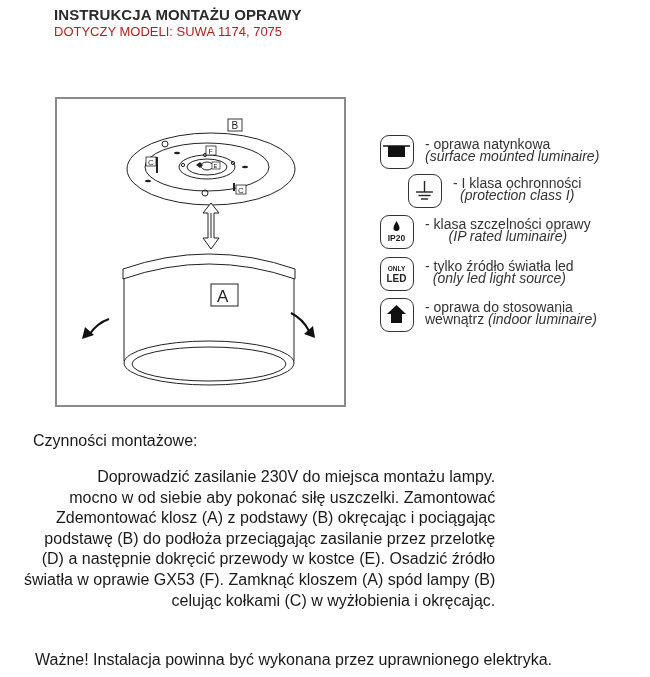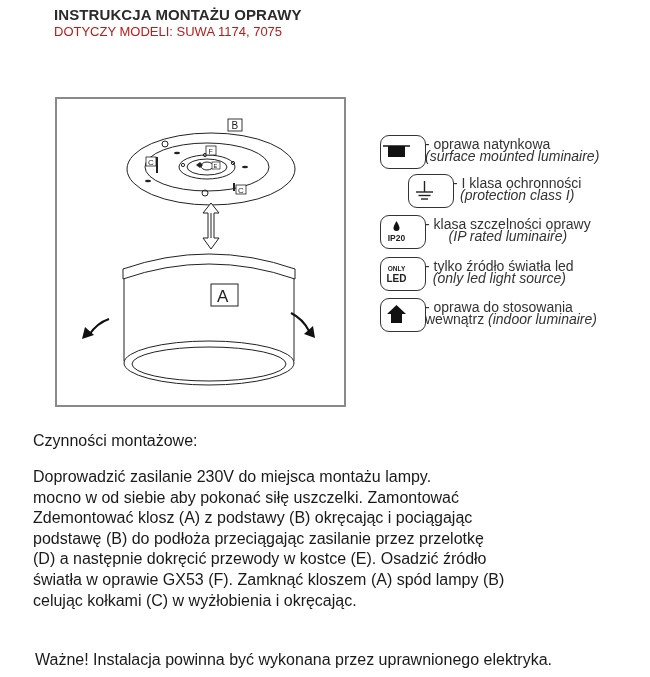--- a/index.html
+++ b/index.html
@@ -3,26 +3,26 @@
 <meta charset="utf-8">
 <style>
   html, body { margin:0; padding:0; background:#ffffff; }
   body { width:650px; height:677px; position:relative; overflow:hidden; font-family:"Liberation Sans", sans-serif; color:#1a1a1a; }
   .title { position:absolute; left:54px; top:6px; font-size:15px; font-weight:bold; color:#2b2b2b; letter-spacing:0.1px; }
   .subtitle { position:absolute; left:54px; top:24px; font-size:13px; color:#b91c1c; }
   .frame { position:absolute; left:55px; top:97px; width:291px; height:310px; border:2px solid #8a8a8a; box-sizing:border-box; }
   .frame svg { position:absolute; left:0; top:0; }
   .legend { position:absolute; left:380px; top:135px; }
   .legend-item { position:absolute; left:0; width:260px; height:36px; }
-  .legend-icon { position:absolute; left:0; top:0; width:46px; height:34px; border:1.6px solid #333; border-radius:9px; box-sizing:border-box; background:#fff; }
+  .legend-icon { position:absolute; left:0; top:0; width:34px; height:34px; border:1.6px solid #333; border-radius:9px; box-sizing:border-box; background:#fff; }
   .legend-icon svg { position:absolute; left:0; top:0; }
   .legend-text { position:absolute; left:45px; top:3px; font-size:14px; line-height:12px; color:#333; white-space:nowrap; }
   .legend-text .en { font-style:italic;text-align:center; }
   .section-heading { position:absolute; left:33px; top:432px; font-size:16px; color:#1a1a1a; }
-  .body-text { position:absolute; left:33px; top:467px; font-size:16px; line-height:20.6px; color:#1a1a1a; }
+  .body-text { position:absolute; left:24px; top:467px; font-size:16px; line-height:20.6px; color:#1a1a1a;text-align:right; }
   .body-text div { white-space:nowrap; }
   .warning { position:absolute; left:35px; top:651px; font-size:16px; color:#1a1a1a; white-space:nowrap; }
 </style>
 </head>
 <body>
 
 <div class="title">INSTRUKCJA MONTAŻU OPRAWY</div>
 <div class="subtitle">DOTYCZY MODELI: SUWA 1174, 7075</div>
 
 <div class="frame">

